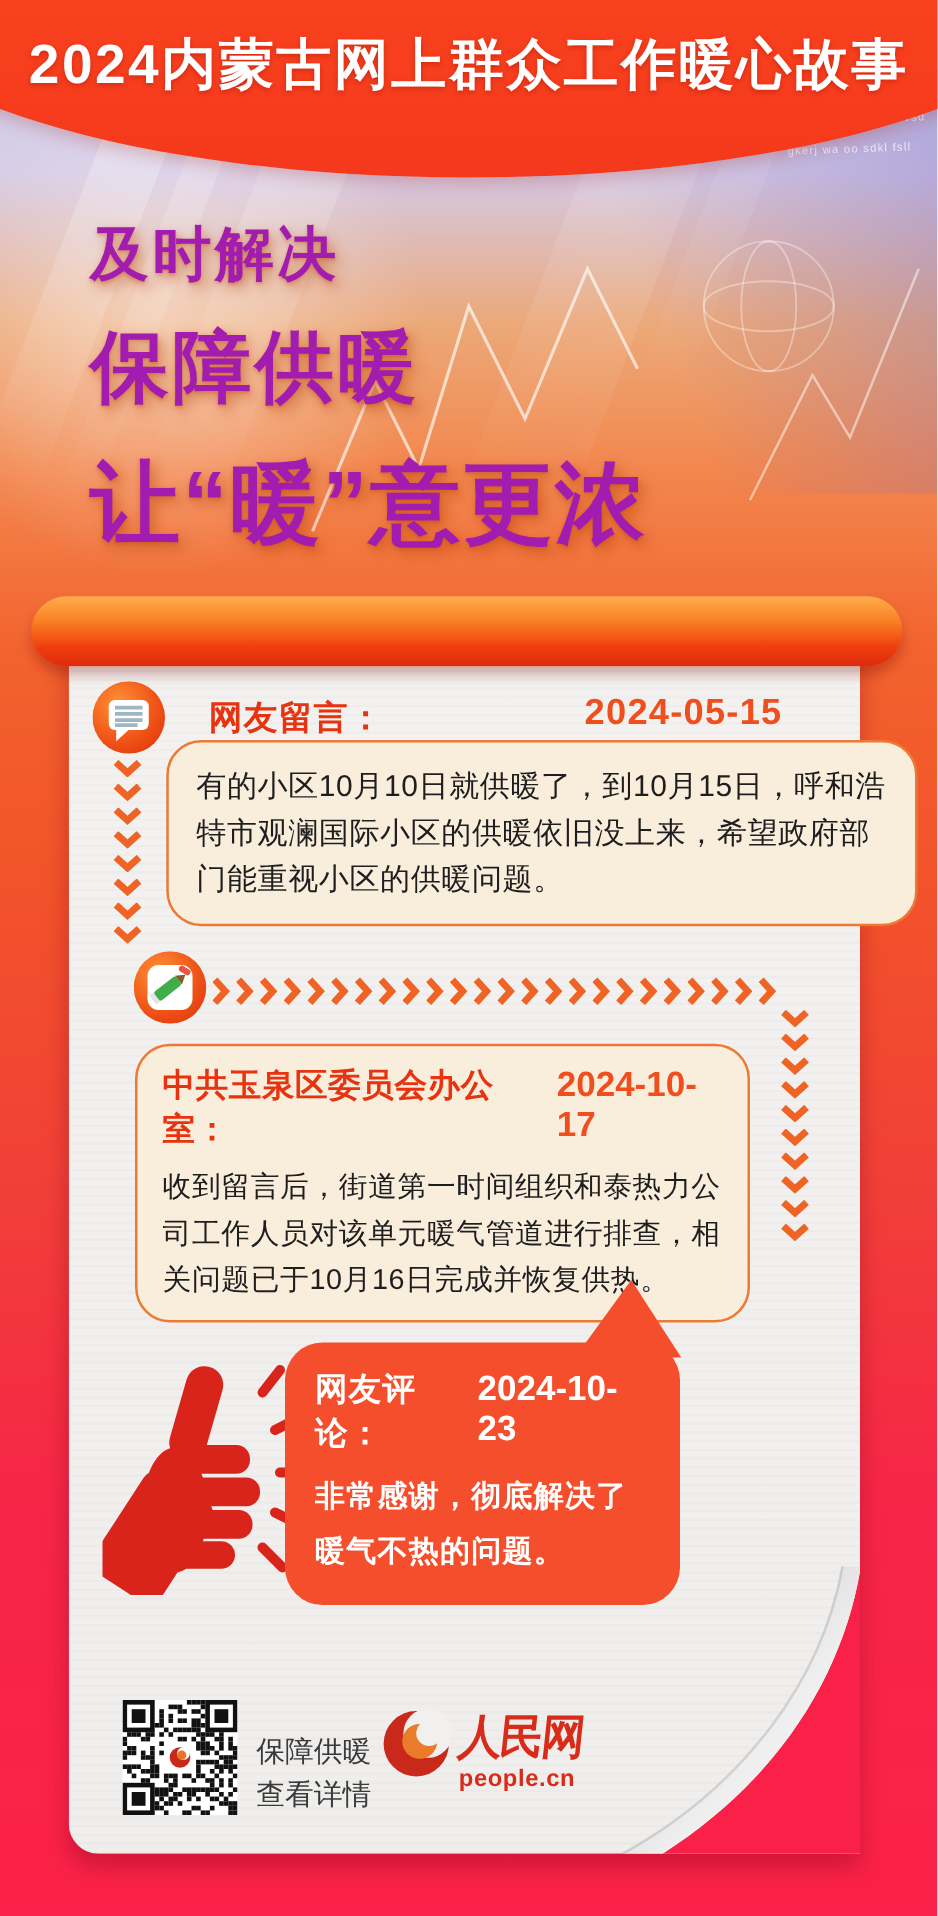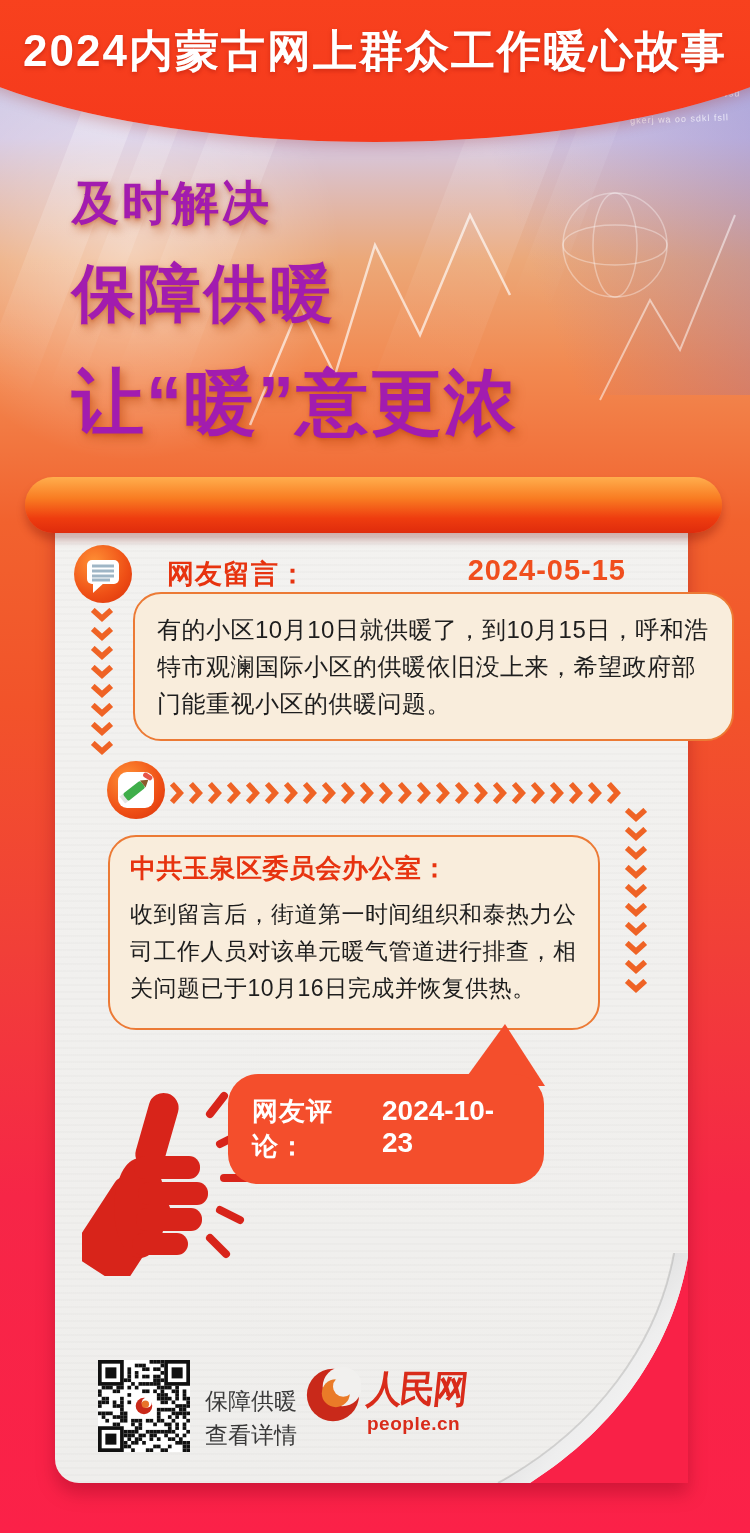--- a/index.html
+++ b/index.html
@@ -235,20 +235,21 @@
         <use href="#cv" x="3" y="95" width="24" height="14"></use>
       <use href="#cv" x="3" y="114" width="24" height="14"></use>
         <use href="#cv" x="3" y="133" width="24" height="14"></use>
       <use href="#cv" x="3" y="152" width="24" height="14"></use>
         <use href="#cv" x="3" y="171" width="24" height="14"></use>
     </svg>
 
     <div class="cream-box reply-box">
       <div class="reply-head">
         <span class="reply-label">中共玉泉区委员会办公室：</span>
+        <span class="reply-date">2024-10-17</span>
       </div>
       <div class="reply-body">收到留言后，街道第一时间组织和泰热力公司工作人员对该单元暖气管道进行排查，相关问题已于10月16日完成并恢复供热。</div>
     </div>
 
     <svg class="thumb" width="170" height="190" viewBox="0 0 170 190">
       <g fill="#d8241a">
         <rect x="8" y="96" width="64" height="96" rx="12" transform="rotate(33 40 144)"></rect>
         <ellipse cx="58" cy="122" rx="26" ry="50"></ellipse>
         <rect x="60" y="6" width="30" height="78" rx="15" transform="rotate(16 75 45)"></rect>
         <rect x="52" y="70" width="66" height="23" rx="11"></rect>
@@ -265,20 +266,21 @@
       </g>
     </svg>
     <svg class="bubble-tail" width="100" height="64">
       <polygon points="55,0 10,62 95,62" fill="#f44e2c"></polygon>
     </svg>
     <div class="bubble">
       <div class="bubble-head">
         <span class="bubble-label">网友评论：</span>
         <span class="bubble-date">2024-10-23</span>
       </div>
+      <div class="bubble-body">非常感谢，彻底解决了暖气不热的问题。</div>
     </div>
 
     <svg id="qr-svg" class="qr" viewBox="0 0 100 100">
         <rect x="56" y="0" width="4" height="4" fill="#111"></rect>
         <rect x="60" y="0" width="4" height="4" fill="#111"></rect>
         <rect x="64" y="0" width="4" height="4" fill="#111"></rect>
         <rect x="68" y="0" width="4" height="4" fill="#111"></rect>
         <rect x="40" y="4" width="4" height="4" fill="#111"></rect>
         <rect x="44" y="4" width="4" height="4" fill="#111"></rect>
         <rect x="48" y="4" width="4" height="4" fill="#111"></rect>

